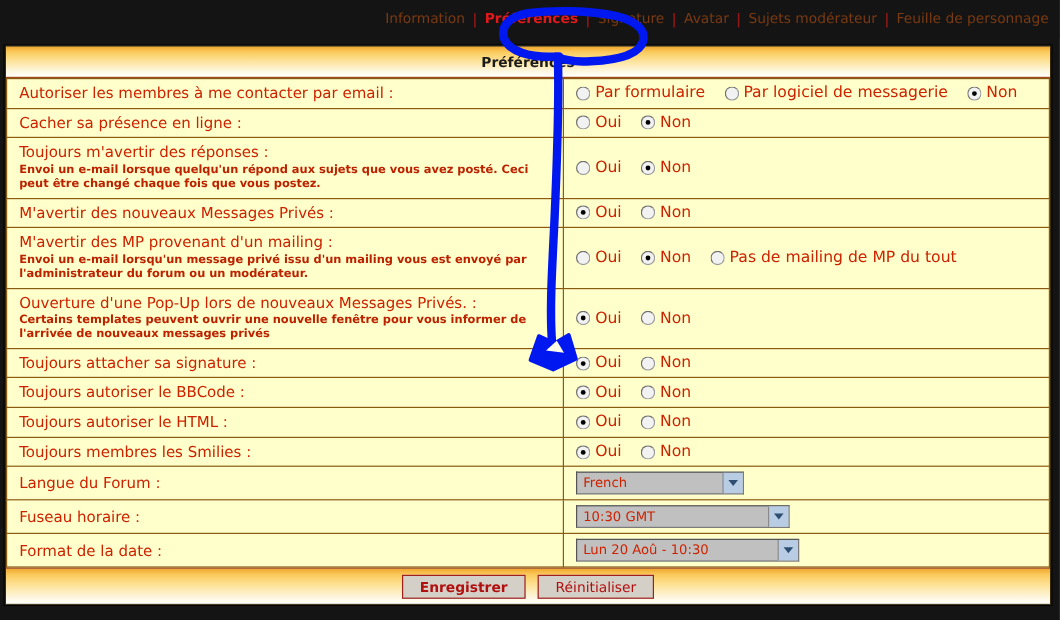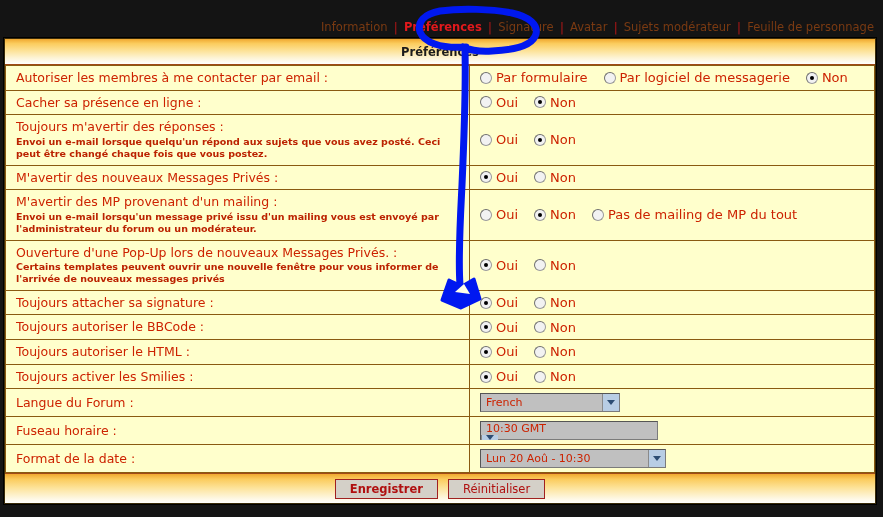--- a/index.html
+++ b/index.html
@@ -13,21 +13,21 @@
 
   #screen {
     position: relative;
     width: 883px; height: 517px;
     background: #141414;
   }
 
   
   #topnav {
     position: absolute;
-    left: 0; top: 12px;
+    left: 0; top: 0;
     width: 883px; height: 32px;
     background: #141414;
     display: flex;
     align-items: center;
     justify-content: flex-end;
     padding-right: 4px;
     font-size: 11.5px;
     white-space: nowrap;
   }
   .tab {
@@ -180,21 +180,21 @@
     justify-content: center;
   }
   .sel .arw i {
     display: block;
     width: 0; height: 0;
     border-left: 4px solid transparent;
     border-right: 4px solid transparent;
     border-top: 5px solid #2d4d73;
   }
   .sel.w1 { width: 140px; }
-  .sel.w2 { width: 178px; flex-direction: column; }
+  .sel.w2 { width: 178px; }
   .sel.w3 { width: 186px; gap: 39px; }
 
   
   .btn {
     height: 20px;
     padding: 0 14px;
     background: #d4d0c8;
     border: 1px solid #a02020;
     color: #b01010;
     font-size: 11.5px;
@@ -418,21 +418,21 @@
                 <label class="opt">
                   <span class="radio"></span>
                   <span class="cap">Non</span>
                 </label>
               </div>
             </td>
           </tr>
           <tr>
             <td>
               <div class="lbl">
-                <span class="t">Toujours activer les Smilies :</span>
+                <span class="t">Toujours membres les Smilies :</span>
               </div>
             </td>
             <td>
               <div class="opts">
                 <label class="opt">
                   <span class="radio on"></span>
                   <span class="cap">Oui</span>
                 </label>
                 <label class="opt">
                   <span class="radio"></span>

